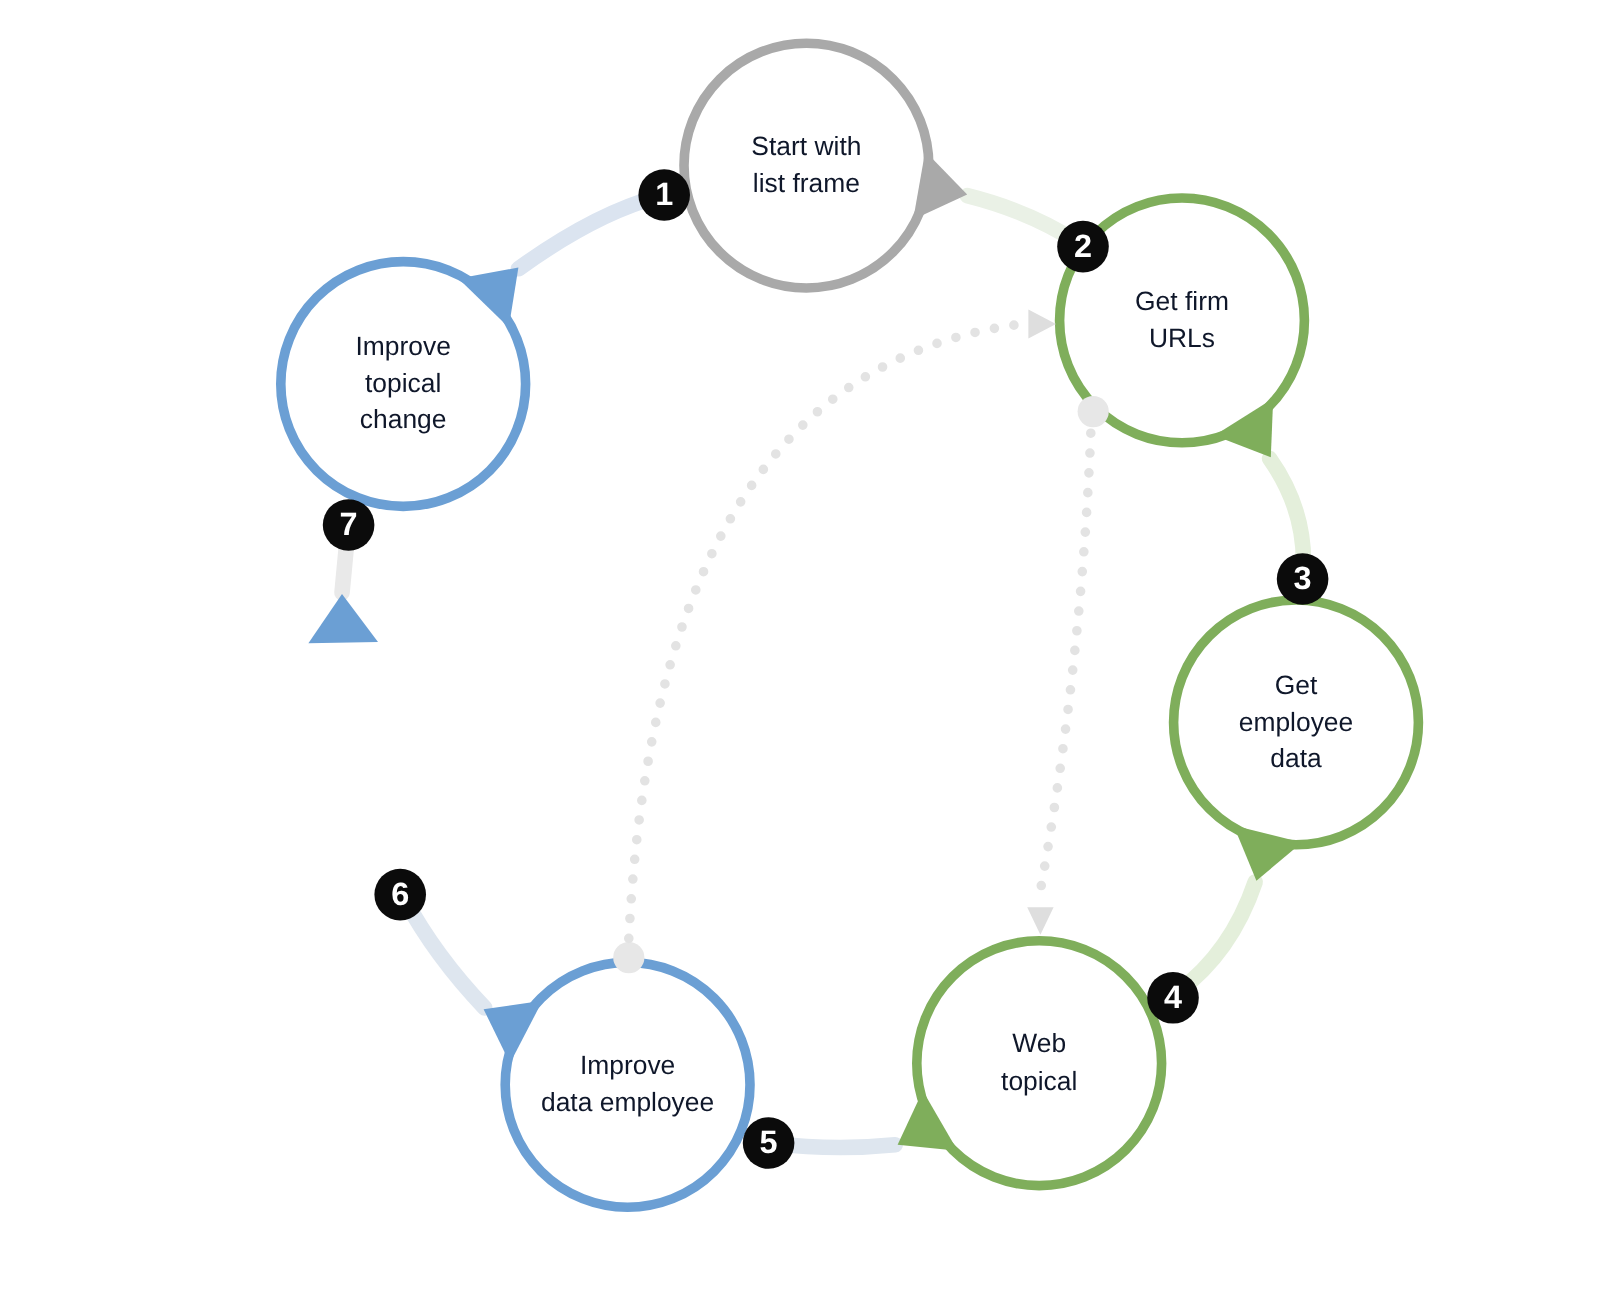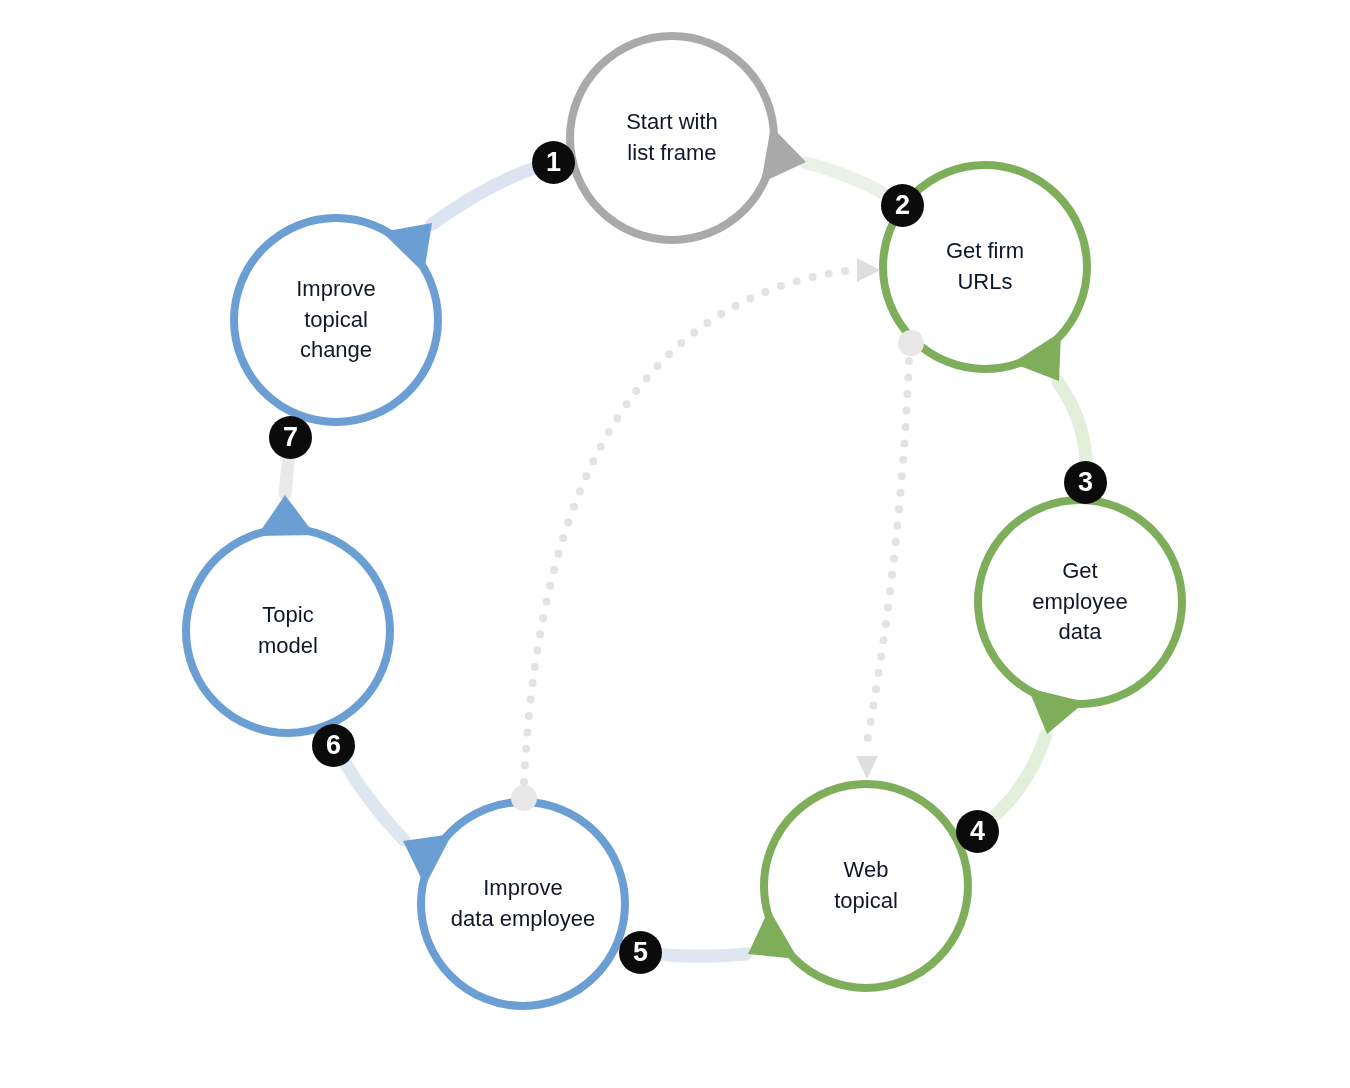--- a/index.html
+++ b/index.html
@@ -96,24 +96,20 @@
 data</div>
   </div>
   <div class="node green n4">
     <div class="node-label">Web
 topical</div>
   </div>
   <div class="node blue n5">
     <div class="node-label">Improve
 data employee</div>
   </div>
-  <div class="node blue n6">
-    <div class="node-label">Topic
-model</div>
-  </div>
   <div class="node blue n7">
     <div class="node-label">Improve
 topical
 change</div>
   </div>
 
   <svg class="layer overlay" viewBox="0 0 1350 1088">
 
     <polygon points="771,126 806,162 761,183" fill="#A9A9A9"></polygon>
     <polygon points="1061,332 1059,381 1012,363" fill="#7FAE5B"></polygon>

